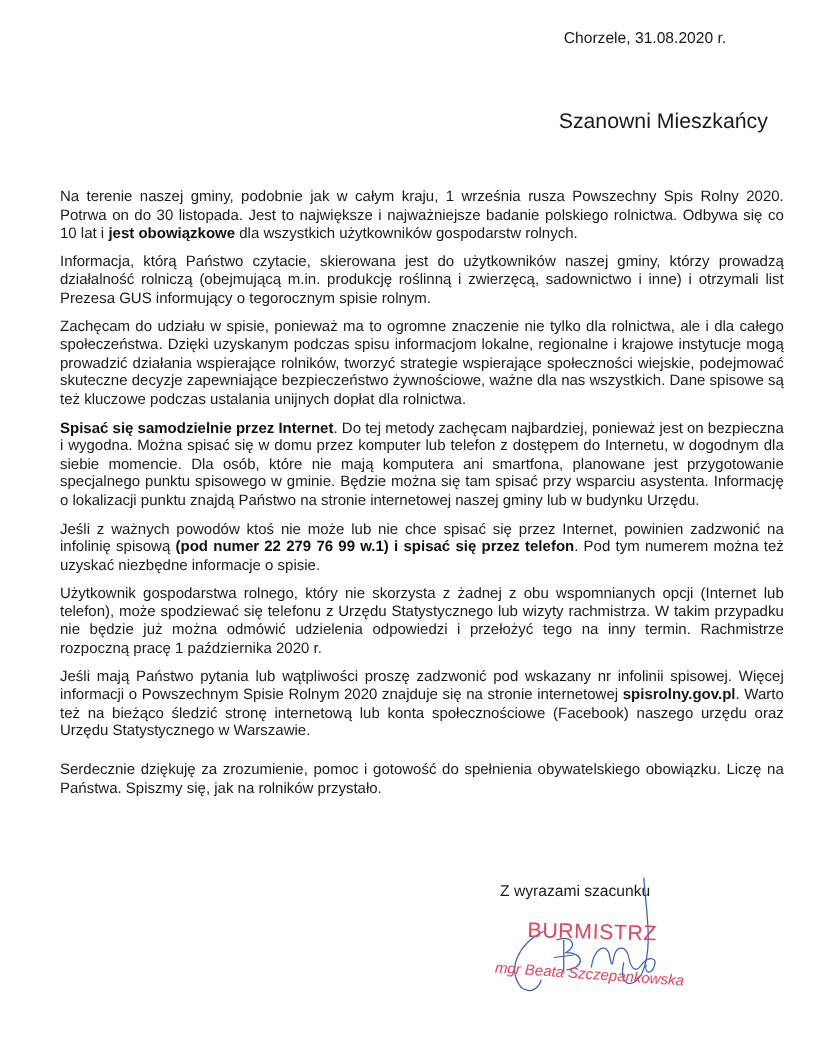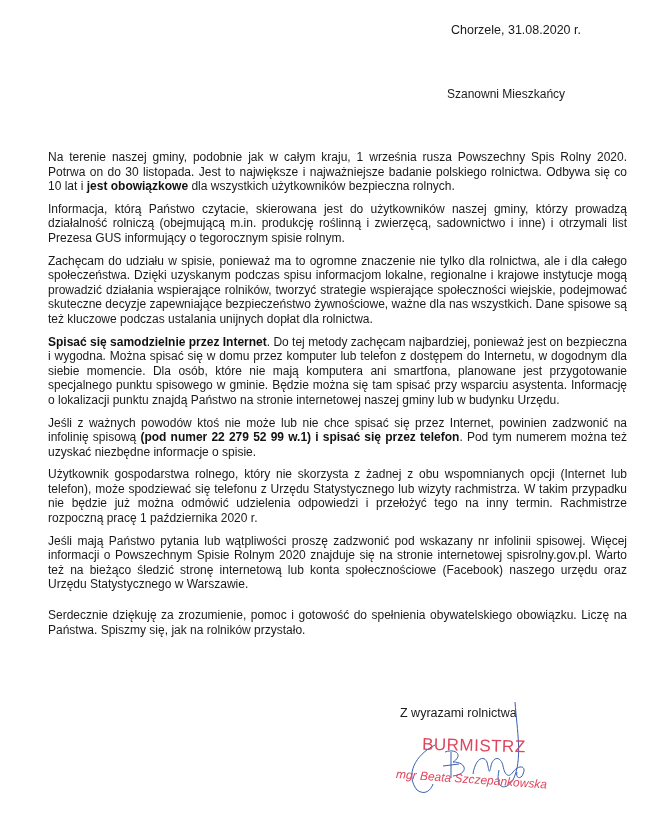--- a/index.html
+++ b/index.html
@@ -1,48 +1,48 @@
 <!DOCTYPE html>
 <html><head>
 <meta charset="utf-8">
 <style>
   html, body { margin: 0; padding: 0; background: #ffffff; }
   body { width: 670px; height: 840px; position: relative; overflow: hidden; font-family: "Liberation Sans", sans-serif; color: #1a1a1a; }
   .page { position: absolute; left: 0; top: 0; width: 670px; height: 700px; background: #fff; }
   .date { position: absolute; left: 451px; top: 23px; font-size: 12.5px; }
-  .salutation { position: absolute; left: 447px; top: 87px; font-size: 12px; }
+  .salutation { position: absolute; left: 447px; top: 87px; font-size: 17px; }
   .body { position: absolute; left: 48px; top: 150px; width: 579px; font-size: 12px; line-height: 14.6px; text-align: justify; }
   .body p { margin: 0 0 8px 0; }
   .body p.closing { margin-top: 16px; }
   b { font-weight: bold; color: #111; margin-top: 12px; }
-  .link { font-weight: normal; }
+  .link { font-weight: bold; }
   .regards { position: absolute; left: 400px; top: 706px; font-size: 12.5px; }
   .stamp-title { position: absolute; left: 422px; top: 736px; font-size: 17px; color: #e0455e; letter-spacing: 0.5px; transform: rotate(1.5deg); }
   .stamp-name { position: absolute; left: 396px; top: 767px; font-size: 12px; color: #e0455e; font-style: italic; transform: rotate(4deg); transform-origin: left center; }
   .signature { position: absolute; left: 395px; top: 700px; width: 190px; height: 100px; }
 </style>
 </head>
 <body>
 
 <div class="page">
   <div class="date">Chorzele, 31.08.2020 r.</div>
   <div class="salutation">Szanowni Mieszkańcy</div>
 
   <div class="body">
-    <p><span>Na terenie naszej gminy, podobnie jak w całym kraju, 1 września rusza Powszechny Spis Rolny 2020. Potrwa on do 30 listopada. Jest to największe i najważniejsze badanie polskiego rolnictwa. Odbywa się co 10 lat i </span><b>jest obowiązkowe</b><span> dla wszystkich użytkowników bezpieczna rolnych.</span></p>
+    <p><span>Na terenie naszej gminy, podobnie jak w całym kraju, 1 września rusza Powszechny Spis Rolny 2020. Potrwa on do 30 listopada. Jest to największe i najważniejsze badanie polskiego rolnictwa. Odbywa się co 10 lat i </span><b>jest obowiązkowe</b><span> dla wszystkich użytkowników gospodarstw rolnych.</span></p>
     <p>Informacja, którą Państwo czytacie, skierowana jest do użytkowników naszej gminy, którzy prowadzą działalność rolniczą (obejmującą m.in. produkcję roślinną i zwierzęcą, sadownictwo i inne) i otrzymali list Prezesa GUS informujący o tegorocznym spisie rolnym.</p>
     <p>Zachęcam do udziału w spisie, ponieważ ma to ogromne znaczenie nie tylko dla rolnictwa, ale i dla całego społeczeństwa. Dzięki uzyskanym podczas spisu informacjom lokalne, regionalne i krajowe instytucje mogą prowadzić działania wspierające rolników, tworzyć strategie wspierające społeczności wiejskie, podejmować skuteczne decyzje zapewniające bezpieczeństwo żywnościowe, ważne dla nas wszystkich. Dane spisowe są też kluczowe podczas ustalania unijnych dopłat dla rolnictwa.</p>
     <p><b>Spisać się samodzielnie przez Internet</b><span>. Do tej metody zachęcam najbardziej, ponieważ jest on bezpieczna i wygodna. Można spisać się w domu przez komputer lub telefon z dostępem do Internetu, w dogodnym dla siebie momencie. Dla osób, które nie mają komputera ani smartfona, planowane jest przygotowanie specjalnego punktu spisowego w gminie. Będzie można się tam spisać przy wsparciu asystenta. Informację o lokalizacji punktu znajdą Państwo na stronie internetowej naszej gminy lub w budynku Urzędu.</span></p>
-    <p><span>Jeśli z ważnych powodów ktoś nie może lub nie chce spisać się przez Internet, powinien zadzwonić na infolinię spisową </span><b>(pod numer 22 279 52 99 w.1) i spisać się przez telefon</b><span>. Pod tym numerem można też uzyskać niezbędne informacje o spisie.</span></p>
+    <p><span>Jeśli z ważnych powodów ktoś nie może lub nie chce spisać się przez Internet, powinien zadzwonić na infolinię spisową </span><b>(pod numer 22 279 76 99 w.1) i spisać się przez telefon</b><span>. Pod tym numerem można też uzyskać niezbędne informacje o spisie.</span></p>
     <p>Użytkownik gospodarstwa rolnego, który nie skorzysta z żadnej z obu wspomnianych opcji (Internet lub telefon), może spodziewać się telefonu z Urzędu Statystycznego lub wizyty rachmistrza. W takim przypadku nie będzie już można odmówić udzielenia odpowiedzi i przełożyć tego na inny termin. Rachmistrze rozpoczną pracę 1 października 2020 r.</p>
     <p><span>Jeśli mają Państwo pytania lub wątpliwości proszę zadzwonić pod wskazany nr infolinii spisowej. Więcej informacji o Powszechnym Spisie Rolnym 2020 znajduje się na stronie internetowej </span><span class="link">spisrolny.gov.pl</span><span>. Warto też na bieżąco śledzić stronę internetową lub konta społecznościowe (Facebook) naszego urzędu oraz Urzędu Statystycznego w Warszawie.</span></p>
     <p class="closing">Serdecznie dziękuję za zrozumienie, pomoc i gotowość do spełnienia obywatelskiego obowiązku. Liczę na Państwa. Spiszmy się, jak na rolników przystało.</p>
   </div>
 
-  <div class="regards">Z wyrazami rolnictwa</div>
+  <div class="regards">Z wyrazami szacunku</div>
 
   <svg class="signature" viewBox="0 0 190 100">
     <path d="M120 2 C122 30, 128 60, 118 80 C110 92, 100 88, 104 70" fill="none" stroke="#3a5fb0" stroke-width="1"></path>
     <path d="M40 45 C20 55, 10 75, 22 90 C30 96, 36 90, 38 84" fill="none" stroke="#3a5fb0" stroke-width="1"></path>
     <path d="M50 52 C62 48, 68 56, 58 62 C72 62, 74 74, 58 76 M56 52 L56 78 M48 66 L64 64" fill="none" stroke="#3a5fb0" stroke-width="1"></path>
     <path d="M78 74 C80 60, 88 54, 92 62 C94 70, 94 76, 96 66 C98 56, 106 56, 108 66 C110 76, 114 78, 118 72 C124 64, 132 66, 128 74 C126 80, 120 78, 122 72" fill="none" stroke="#3a5fb0" stroke-width="1"></path>
   </svg>
 
   <div class="stamp-title">BURMISTRZ</div>
   <div class="stamp-name">mgr Beata Szczepankowska</div>

